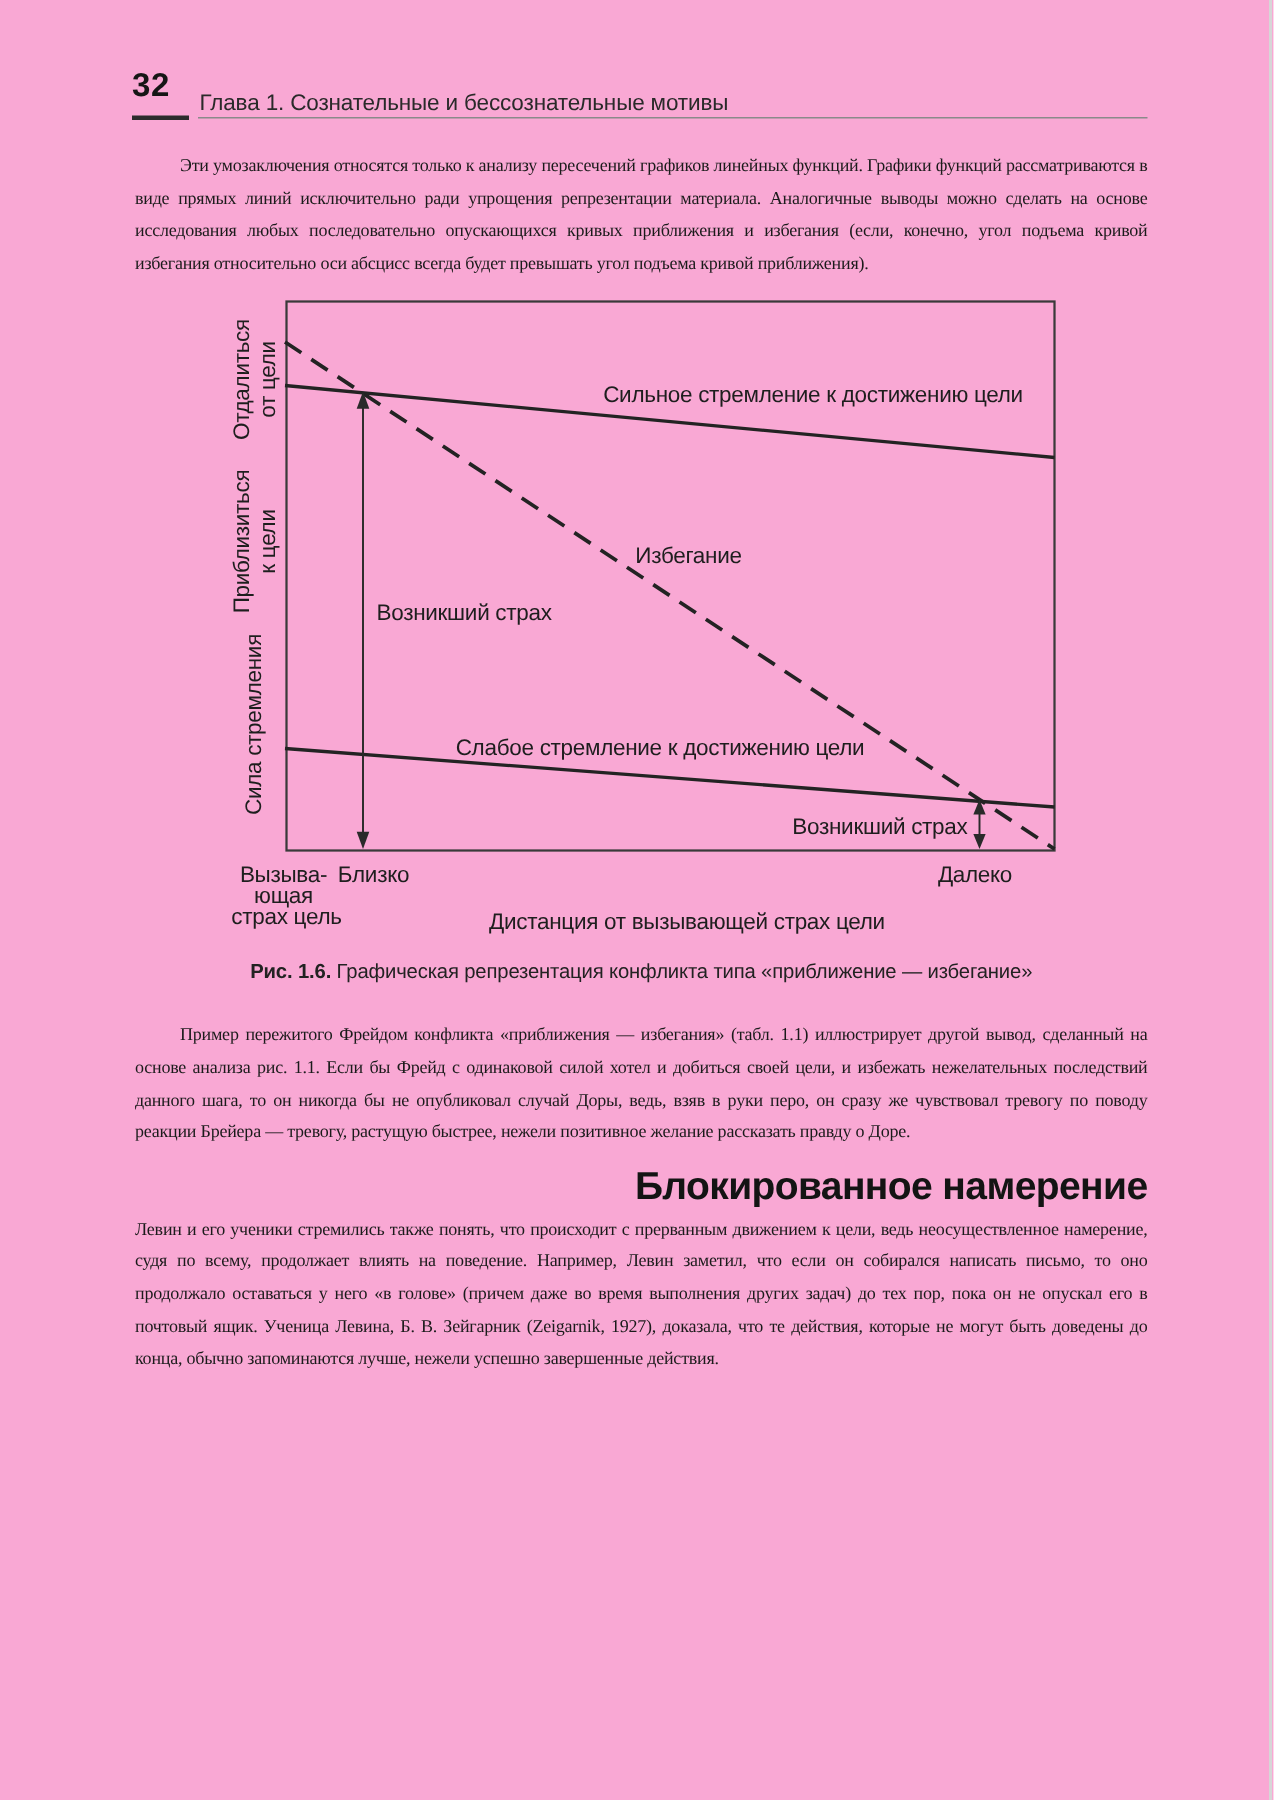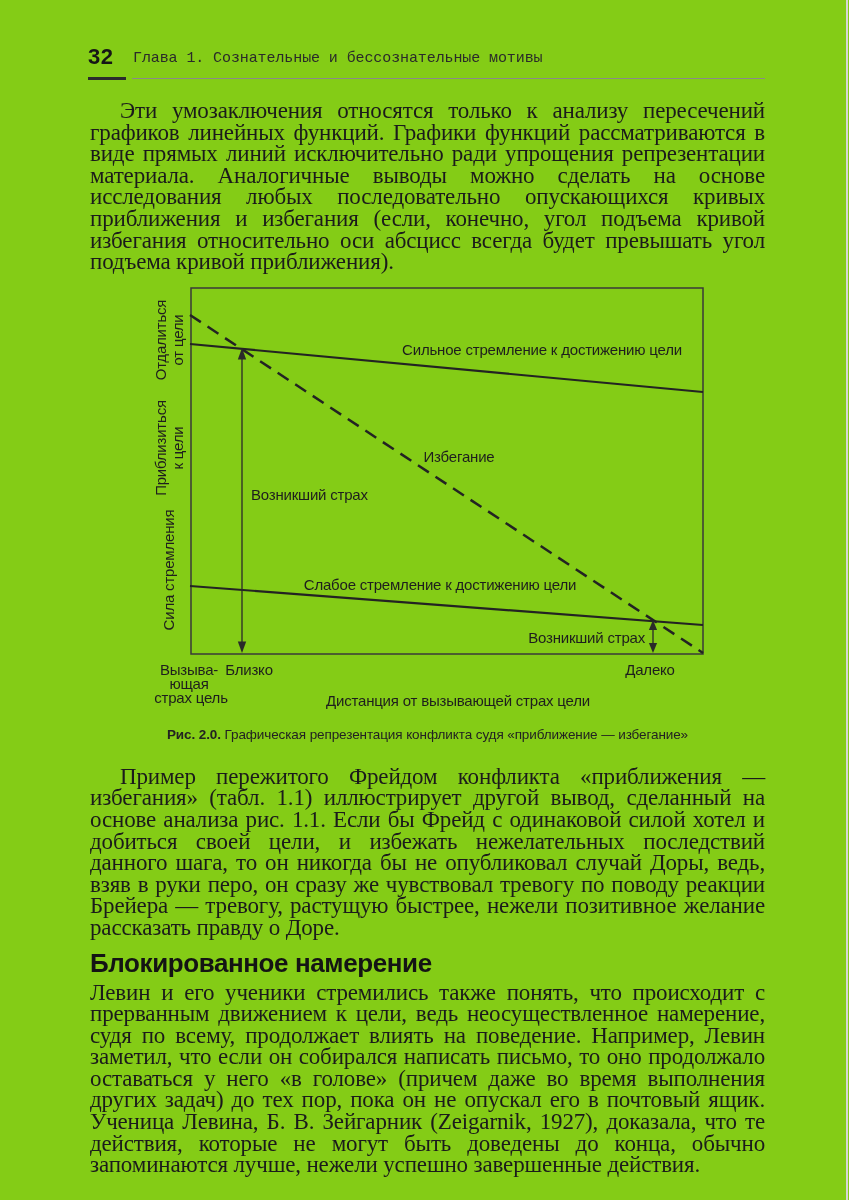--- a/index.html
+++ b/index.html
@@ -1,55 +1,55 @@
 <!DOCTYPE html>
 <html><head>
 <meta charset="utf-8">
 <style>
   html, body { margin: 0; padding: 0; background: #ffffff; }
   .page {
     position: relative;
     width: 849px;
     height: 1200px;
-    background: #84cc16;
+    background: #f9a8d4;
     font-family: "Liberation Serif", serif;
     color: #1b1b1b;
     overflow: hidden;
   }
   .content {
     position: absolute;
     left: 90px;
     top: 0;
     width: 675px;
   }
   
   .page-header { position: relative; height: 79px; }
   .page-num {
     position: absolute; left: -2px; top: 44px;
     font-family: "Liberation Sans", sans-serif;
     font-weight: bold; font-size: 22px; color: #161616;
     letter-spacing: 0.5px;
   }
   .chapter {
-    position: absolute; left: 43px; top: 50px;
-    font-family: Liberation Mono, monospace;
+    position: absolute; left: 43px; top: 60px;
+    font-family: Liberation Sans, sans-serif;
     font-size: 15px; color: #2a2a2a; letter-spacing: -0.1px;
   }
   .rule-thick {
     position: absolute; left: -2px; top: 77px;
     width: 38px; height: 2.5px; background: #2c2c2c;
   }
   .rule-thin {
     position: absolute; left: 42px; top: 78px;
     width: 633px; height: 1.2px; background: #8a8a8a;
   }
   
   p.body {
     margin: 0; width: 675px;
-    font-size: 23px; line-height: 21.6px;
+    font-size: 12px; line-height: 21.6px;
     text-align: justify; letter-spacing: -0.15px; font-family: Liberation Serif, serif;
   }
   p.indent { text-indent: 30px; }
   #para1 { margin-top: 21px; }
   #para2 { margin-top: 22px; }
   #para3 { margin-top: 4px; }
   
   .figure { margin: 13px 0 0 0; padding: 0; }
   .fig-svg { display: block; }
   .plot-box { fill: none; stroke: #3a3a3a; stroke-width: 1.5; }
@@ -67,21 +67,21 @@
     font-size: 13.5px; line-height: 19px;
     text-align: center; color: #222;
     letter-spacing: -0.1px;
   }
   .cap-label { font-weight: bold; }
   
   .section-heading {
     margin: 9px 0 0 0;
     font-family: "Liberation Sans", sans-serif;
     font-weight: bold; font-size: 26px; line-height: 30px;
-    text-align: left; color: #141414; letter-spacing: -0.4px;
+    text-align: right; color: #141414; letter-spacing: -0.4px;
   }
   
   .scan-edge {
     position: absolute; right: 1px; top: 0;
     width: 2px; height: 1200px; background: #d6d6d6;
   }
 </style>
 </head>
 <body>
 
@@ -133,22 +133,22 @@
           <tspan x="101" y="403">ющая</tspan>
           <tspan x="101" y="417">страх цель</tspan>
         </text>
         <text class="chart-label" x="159" y="389" text-anchor="middle">Близко</text>
         <text class="chart-label" x="560" y="389" text-anchor="middle">Далеко</text>
         <text class="chart-label" x="368" y="420" text-anchor="middle">Дистанция от вызывающей страх цели</text>
       </svg>
 
       <figcaption>
         <div class="cap-line">
-          <span class="cap-label">Рис. 2.0.</span>
-          <span>Графическая репрезентация конфликта судя «приближение — избегание»</span>
+          <span class="cap-label">Рис. 1.6.</span>
+          <span>Графическая репрезентация конфликта типа «приближение — избегание»</span>
         </div>
       </figcaption>
     </figure>
 
     <p class="body indent" id="para2">Пример пережитого Фрейдом конфликта «приближения — избегания» (табл. 1.1) иллюстрирует другой вывод, сделанный на основе анализа рис. 1.1. Если бы Фрейд с одинаковой силой хотел и добиться своей цели, и избежать нежелательных последствий данного шага, то он никогда бы не опубликовал случай Доры, ведь, взяв в руки перо, он сразу же чувствовал тревогу по поводу реакции Брейера — тревогу, растущую быстрее, нежели позитивное желание рассказать правду о Доре.</p>
 
     <h2 class="section-heading">Блокированное намерение</h2>
 
     <p class="body" id="para3">Левин и его ученики стремились также понять, что происходит с прерванным движением к цели, ведь неосуществленное намерение, судя по всему, продолжает влиять на поведение. Например, Левин заметил, что если он собирался написать письмо, то оно продолжало оставаться у него «в голове» (причем даже во время выполнения других задач) до тех пор, пока он не опускал его в почтовый ящик. Ученица Левина, Б. В. Зейгарник (Zeigarnik, 1927), доказала, что те действия, которые не могут быть доведены до конца, обычно запоминаются лучше, нежели успешно завершенные действия.</p>
 

